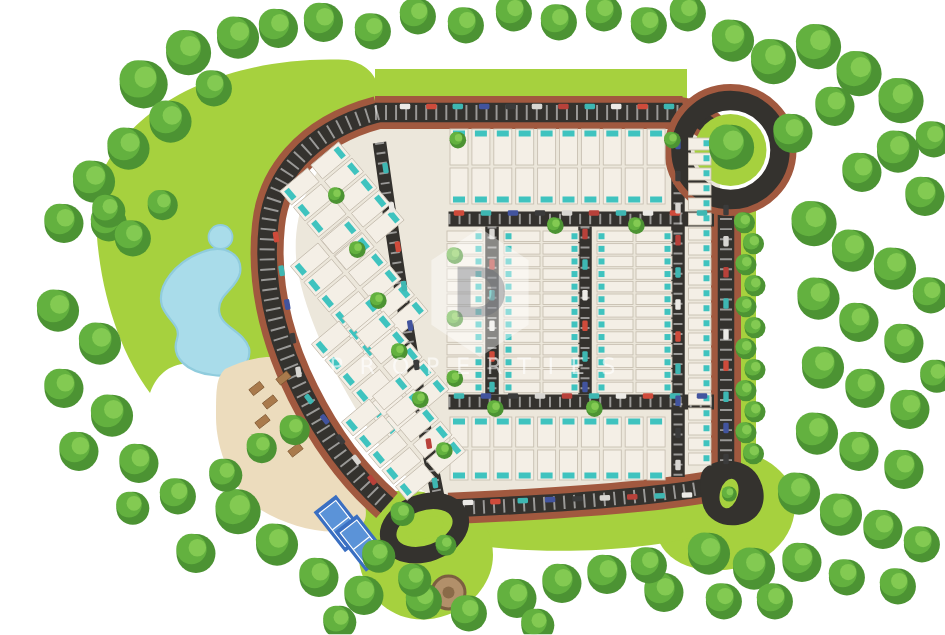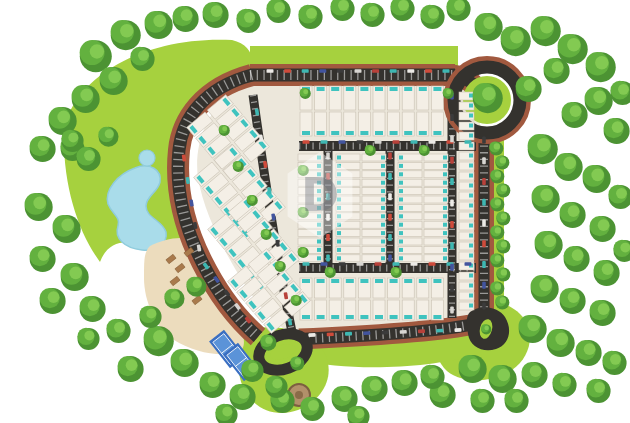--- a/index.html
+++ b/index.html
@@ -894,13 +894,14 @@
         <circle cx="484.3" cy="94.75" r="11.700000000000001" fill="#63b13f"></circle>
         <circle cx="488.8" cy="93.7" r="6.75" fill="#83ca52"></circle>
         <circle cx="486.25" cy="329.4" r="5" fill="#4c9333"></circle>
         <circle cx="485.1" cy="328.25" r="3.9000000000000004" fill="#63b13f"></circle>
         <circle cx="486.6" cy="327.9" r="2.25" fill="#83ca52"></circle>
       </g>
     </svg>
   <div class="wm-badge">
     <span>D</span>
   </div>
+  <div class="wm-text">PROPERTIES</div>
 </div>
 
 </body></html>

